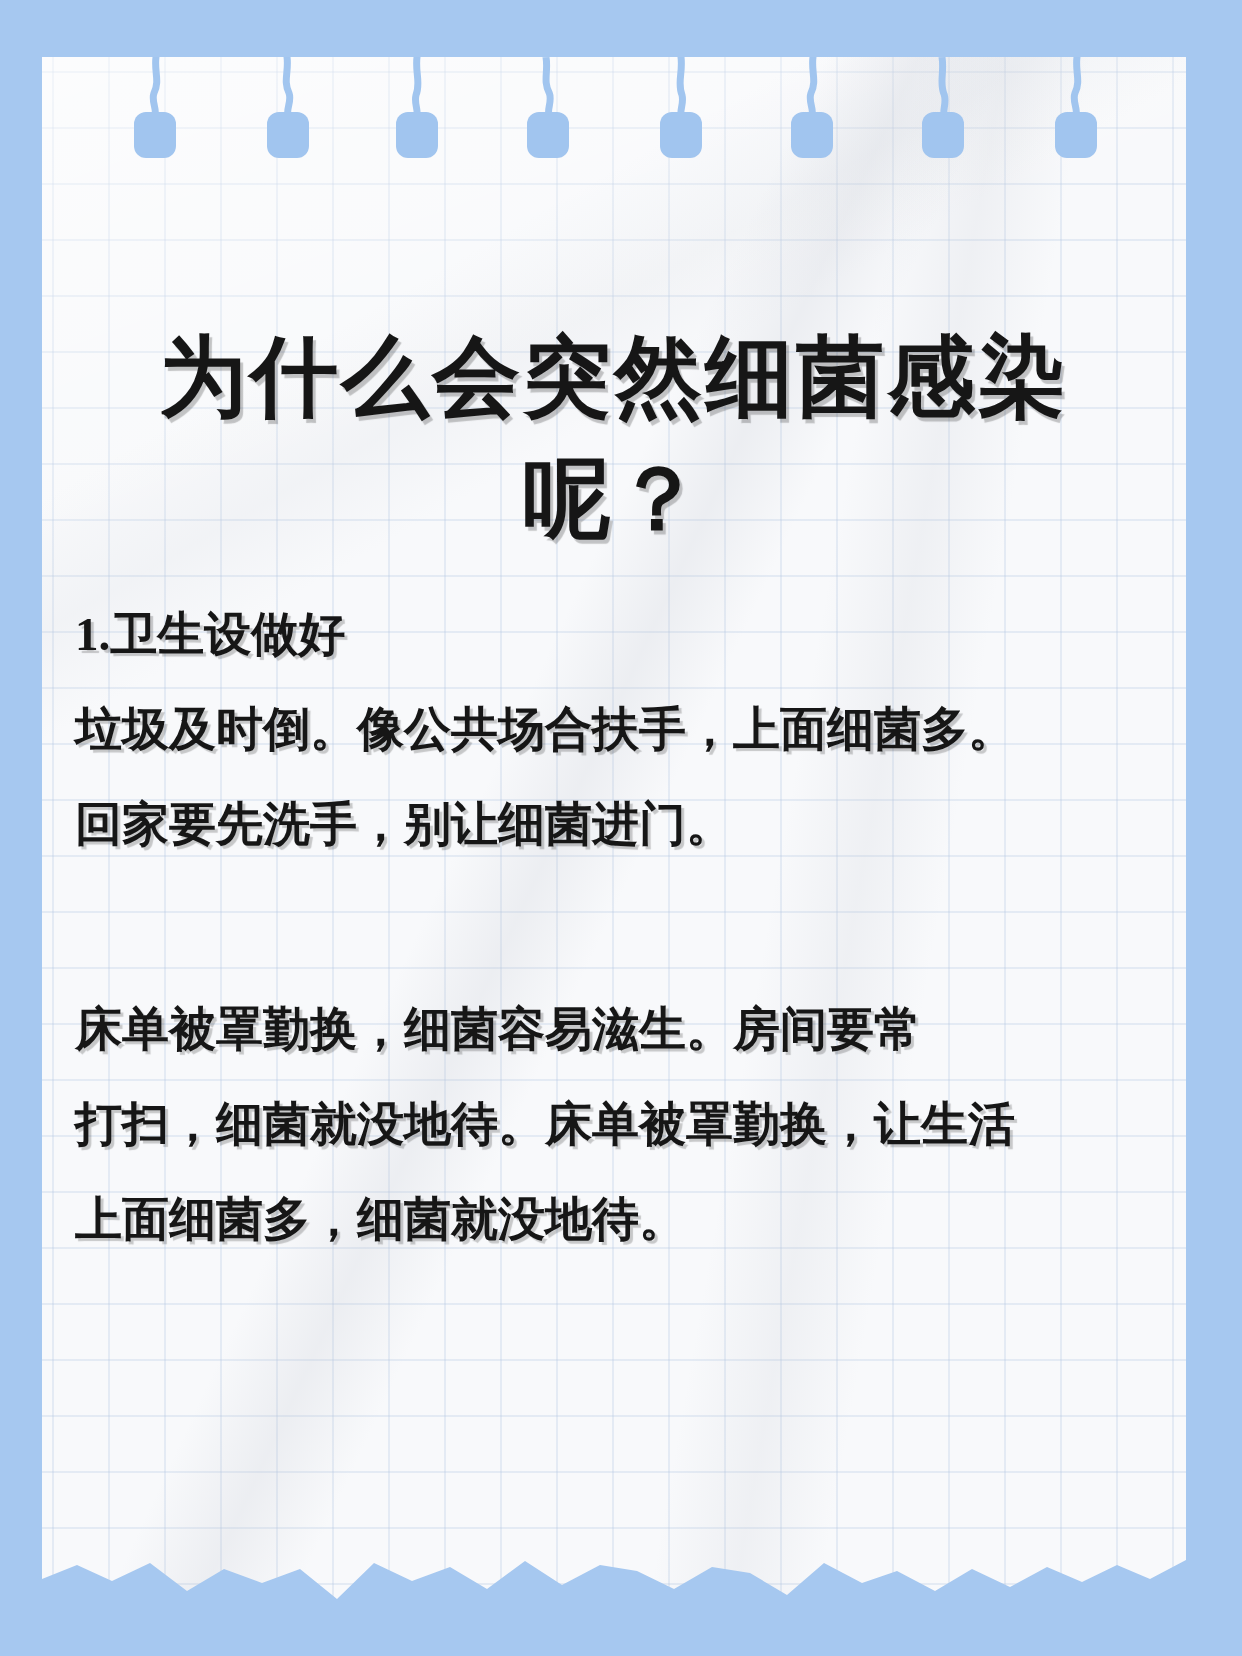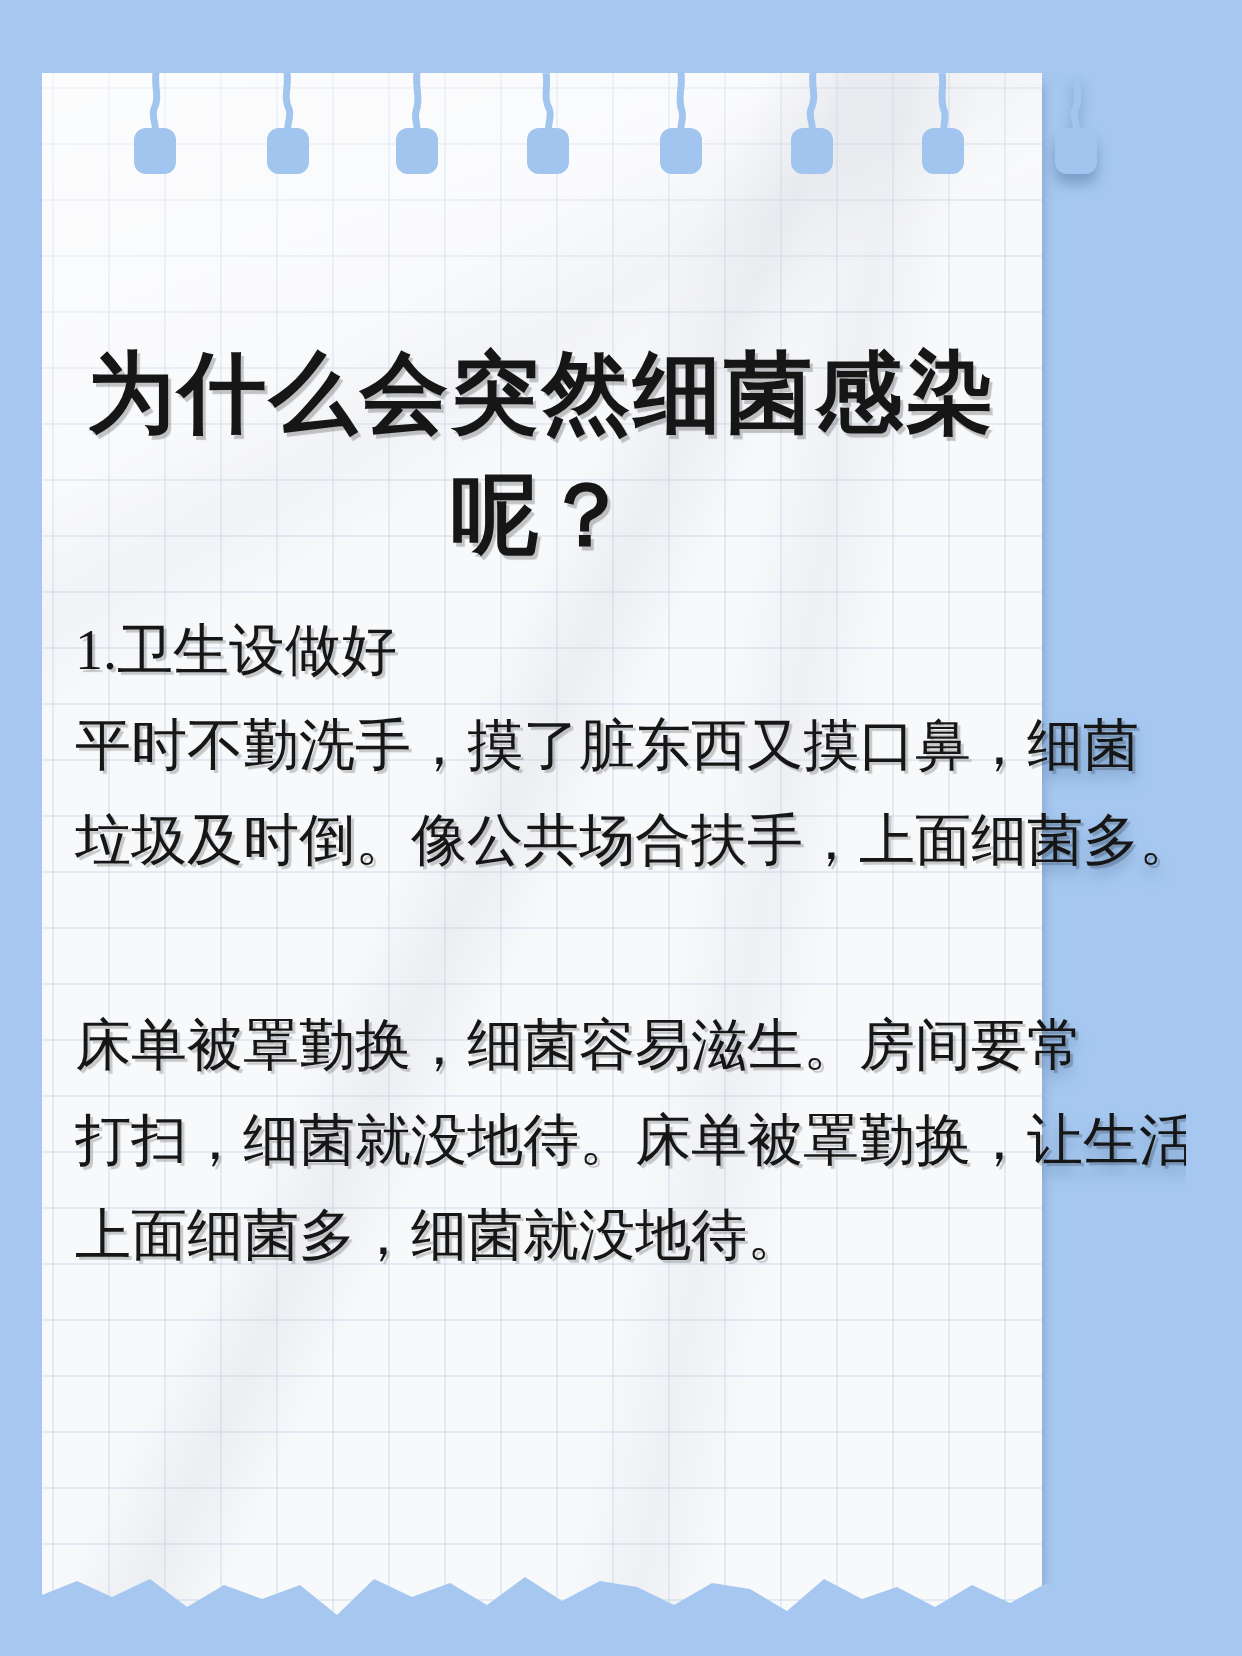--- a/index.html
+++ b/index.html
@@ -12,22 +12,22 @@
   *{margin:0;padding:0;box-sizing:border-box;}
   html,body{width:1242px;height:1656px;overflow:hidden;}
   body{
     background:var(--bg);
     font-family:"Liberation Serif","DejaVu Serif",serif;
     position:relative;
   }
   
   .paper{
     position:absolute;
-    left:42px; top:73px;
-    width:1000px; height:1548px;
+    left:42px; top:57px;
+    width:1144px; height:1548px;
     background:var(--paper);
     filter:drop-shadow(0 10px 7px rgba(84,122,168,0.55));
     clip-path:polygon(
       0px 0px, 1144px 0px, 1144px 1503px,
       1108px 1522px, 1075px 1508px, 1040px 1525px, 1005px 1510px,
       968px 1530px, 930px 1512px, 893px 1534px, 855px 1514px,
       820px 1526px, 782px 1506px, 745px 1538px, 708px 1516px,
       670px 1510px, 632px 1532px, 595px 1514px, 558px 1508px,
       520px 1528px, 483px 1504px, 445px 1532px, 408px 1510px,
       370px 1524px, 332px 1506px, 295px 1542px, 258px 1512px,
@@ -79,22 +79,22 @@
     text-align:center;
     font-size:88px; line-height:122px;
     font-weight:bold;
     letter-spacing:3px;
     color:var(--ink);
     text-shadow:3px 4px 1px rgba(0,0,0,0.22);
     z-index:2;
   }
   .section{
     position:absolute; left:33px; right:24px;
-    font-size:56px; line-height:95px;
-    font-weight:normal;
+    font-size:47px; line-height:95px;
+    font-weight:bold;
     color:var(--ink);
     text-shadow:3px 3px 1px rgba(0,0,0,0.20);
     white-space:nowrap;
     z-index:2;
   }
   .sec1{top:530px;}
   .sec2{top:925px;}
 </style>
 </head>
 <body>
@@ -150,22 +150,22 @@
     <div class="pad"></div>
   </div>
 
   <div class="title">
     <div>为什么会突然细菌感染</div>
     <div>呢？</div>
   </div>
 
   <div class="section sec1">
     <div>1.卫生设做好</div>
-    <div>平时不勤洗手，摸了脏东西又摸口鼻，细菌</div>
     <div>垃圾及时倒。像公共场合扶手，上面细菌多。</div>
+    <div>回家要先洗手，别让细菌进门。</div>
   </div>
 
   <div class="section sec2">
     <div>床单被罩勤换，细菌容易滋生。房间要常</div>
     <div>打扫，细菌就没地待。床单被罩勤换，让生活</div>
     <div>上面细菌多，细菌就没地待。</div>
   </div>
 
 </div>
 

